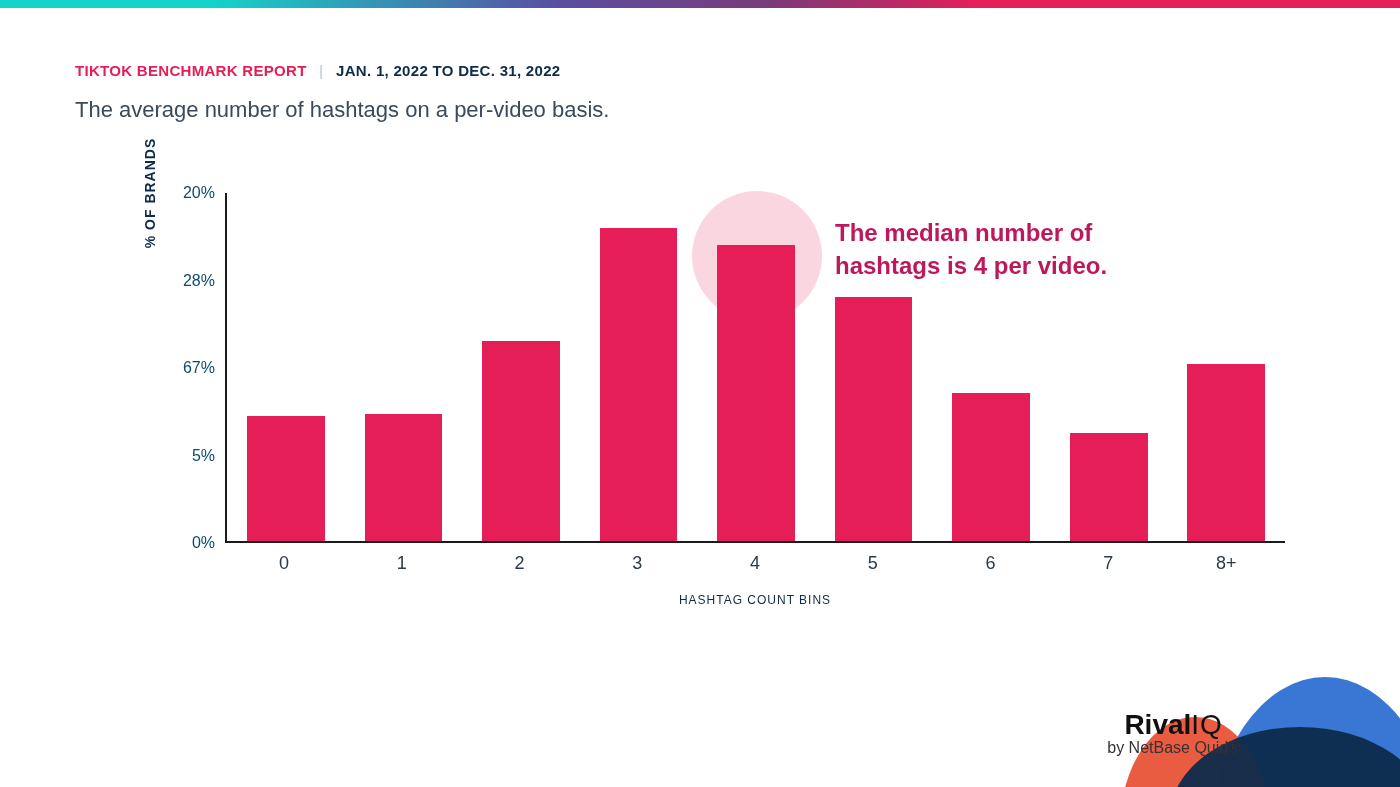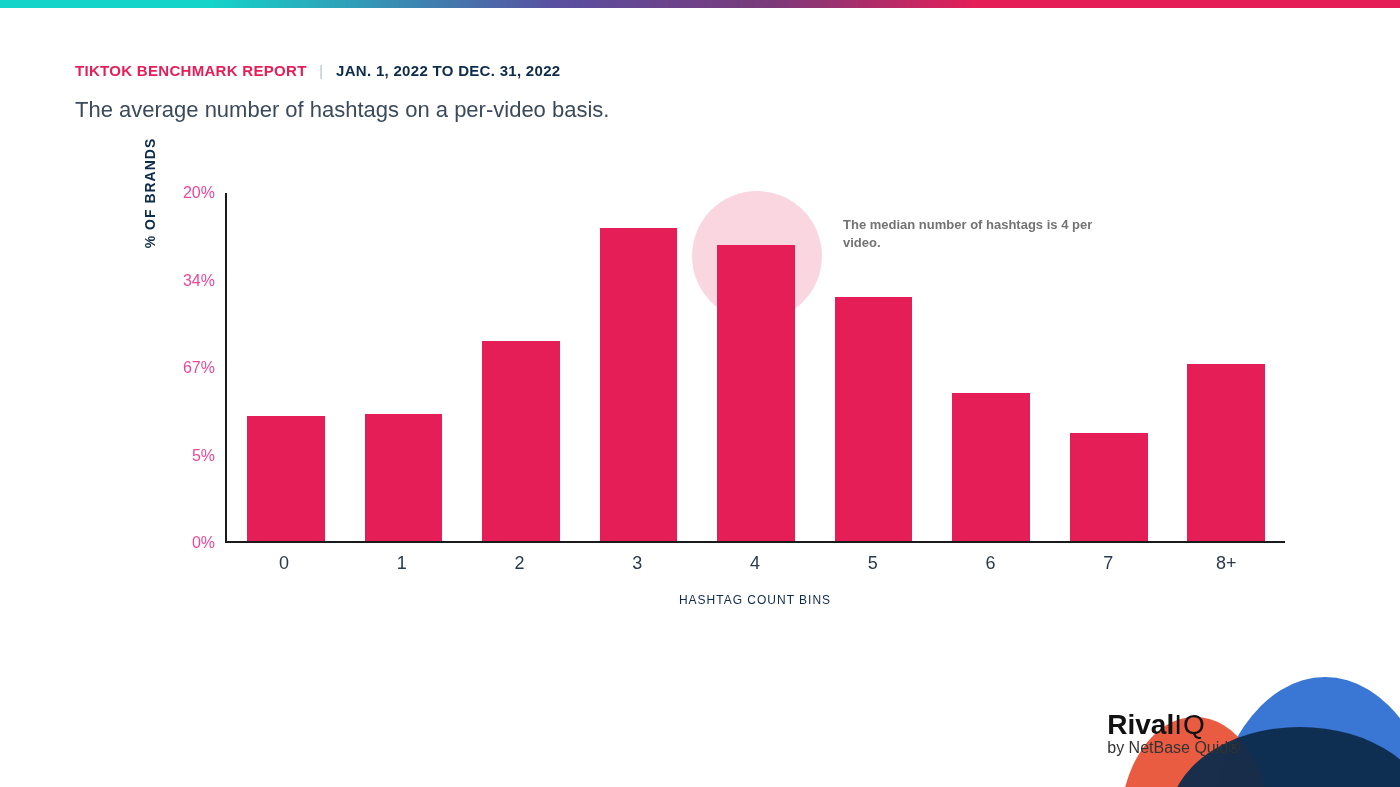--- a/index.html
+++ b/index.html
@@ -8,36 +8,36 @@
   .page { padding: 54px 70px 16px 75px; position:relative; height:779px; }
   .eyebrow { font-size:15px; font-weight:800; letter-spacing:0.3px; }
   .eyebrow .report { color:#e61e58; }
   .eyebrow .sep { color:#cfd6de; margin:0 8px; }
   .eyebrow .dates { color:#0d2b4b; }
   h1 { color:#0d2b4b; font-size:48px; font-weight:800; margin-top:10px; letter-spacing:0px; }
   .subtitle { color:#3a4a5a; font-size:22px; font-weight:400; margin-top:18px; }
   .chart-wrap { position:relative; margin-top:70px; margin-left:50px; width:1160px; }
   .ylabel { position:absolute; left:-30px; top:50%; transform: translateY(-50%) rotate(-90deg); transform-origin:center; color:#0d2b4b; font-weight:800; font-size:14px; letter-spacing:1px; white-space:nowrap; }
   .yaxis { position:absolute; left:30px; top:0; height:350px; width:70px; }
-  .ytick { position:absolute; right:10px; transform:translateY(50%); color:#ec4899; font-size:16px; text-align:right; width:60px; }
+  .ytick { position:absolute; right:10px; transform:translateY(50%); color:#0c4a6e; font-size:16px; text-align:right; width:60px; }
   .plot { position:absolute; left:100px; top:0; width:1060px; height:350px; border-left:2px solid #1a1a1a; border-bottom:2px solid #1a1a1a; }
   .highlight-circle { position:absolute; width:130px; height:130px; border-radius:50%; background:rgba(230,30,88,0.18); }
   .bars { position:absolute; left:0; bottom:0; width:100%; height:100%; display:flex; }
   .barcol { flex:1; display:flex; align-items:flex-end; justify-content:center; position:relative; }
   .bar { width:66%; background:#e61e58; }
   .xticks { position:absolute; left:100px; top:360px; width:1060px; display:flex; }
   .xtick { flex:1; text-align:center; color:#2a3a4a; font-size:18px; font-weight:500; }
   .xlabel { position:absolute; left:100px; top:400px; width:1060px; text-align:center; color:#0d2b4b; font-weight:400; font-size:12px; letter-spacing:1px; }
-  .annotation { position:absolute; color:#737373; font-size:13px; font-weight:700; line-height:1.4; width:280px;margin-left:8px; }
+  .annotation { position:absolute; color:#be185d; font-size:24px; font-weight:700; line-height:1.4; width:280px; }
   .logo-area { position:absolute; right:0; bottom:0; width:340px; height:120px; overflow:hidden; }
   .blob { position:absolute; border-radius:50% 50% 0 0 / 100% 100% 0 0; }
   .blob.blue { width:230px; height:170px; background:#2f6fd1; right:-40px; bottom:-60px; opacity:0.95; }
   .blob.red  { width:150px; height:110px; background:#e84a2e; right:130px; bottom:-40px; opacity:0.9; }
   .blob.dark { width:260px; height:90px;  background:#0d2b4b; right:-30px; bottom:-30px; opacity:0.95; }
-  .logo-text { position:absolute; right:160px; bottom:30px; text-align:left; color:#111; }
+  .logo-text { position:absolute; right:160px; bottom:30px; text-align:center; color:#111; }
   .logo-text .brand { font-size:28px; font-weight:400; }
   .logo-text .brand b { font-weight:800; }
   .logo-text .brand .iq { font-weight:300; letter-spacing:1px; }
   .logo-text .byline { font-size:16px; color:#333; margin-top:-2px; }
 </style>
 </head>
 <body>
 
 <div class="topbar"></div>
 
@@ -51,21 +51,21 @@
 
   <div class="subtitle">The average number of hashtags on a per-video basis.</div>
 
   <div class="chart-wrap">
     <div class="ylabel">% OF BRANDS</div>
 
     <div class="yaxis" id="yaxis">
         <div class="ytick" style="bottom: 0px;">0%</div>
         <div class="ytick" style="bottom: 87.5px;">5%</div>
         <div class="ytick" style="bottom: 175px;">67%</div>
-        <div class="ytick" style="bottom: 262.5px;">34%</div>
+        <div class="ytick" style="bottom: 262.5px;">28%</div>
         <div class="ytick" style="bottom: 350px;">20%</div>
       </div>
 
     <div class="plot">
       <div class="highlight-circle" id="highlight" style="left: 465px; top: -2.5px;"></div>
       <div class="bars" id="bars">
           <div class="barcol">
             <div class="bar" style="height: 36%; background: rgb(230, 30, 88);"></div>
           </div>
           <div class="barcol">

